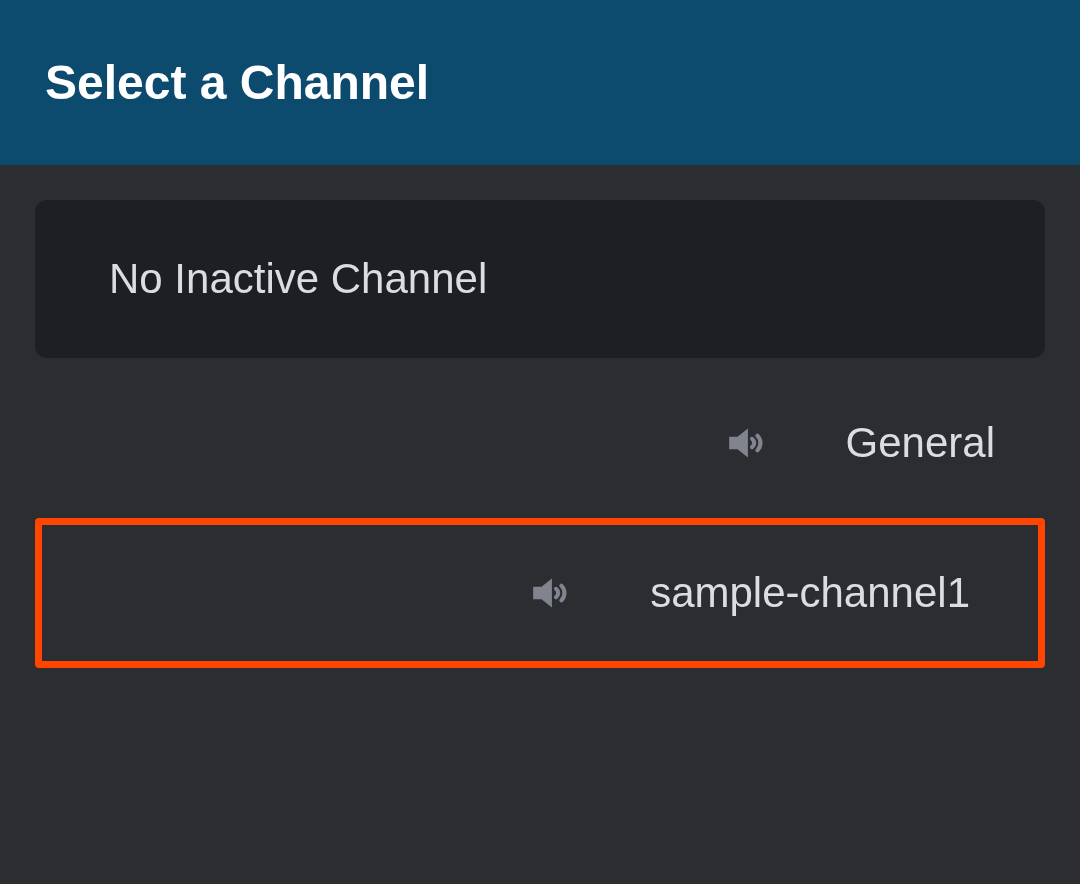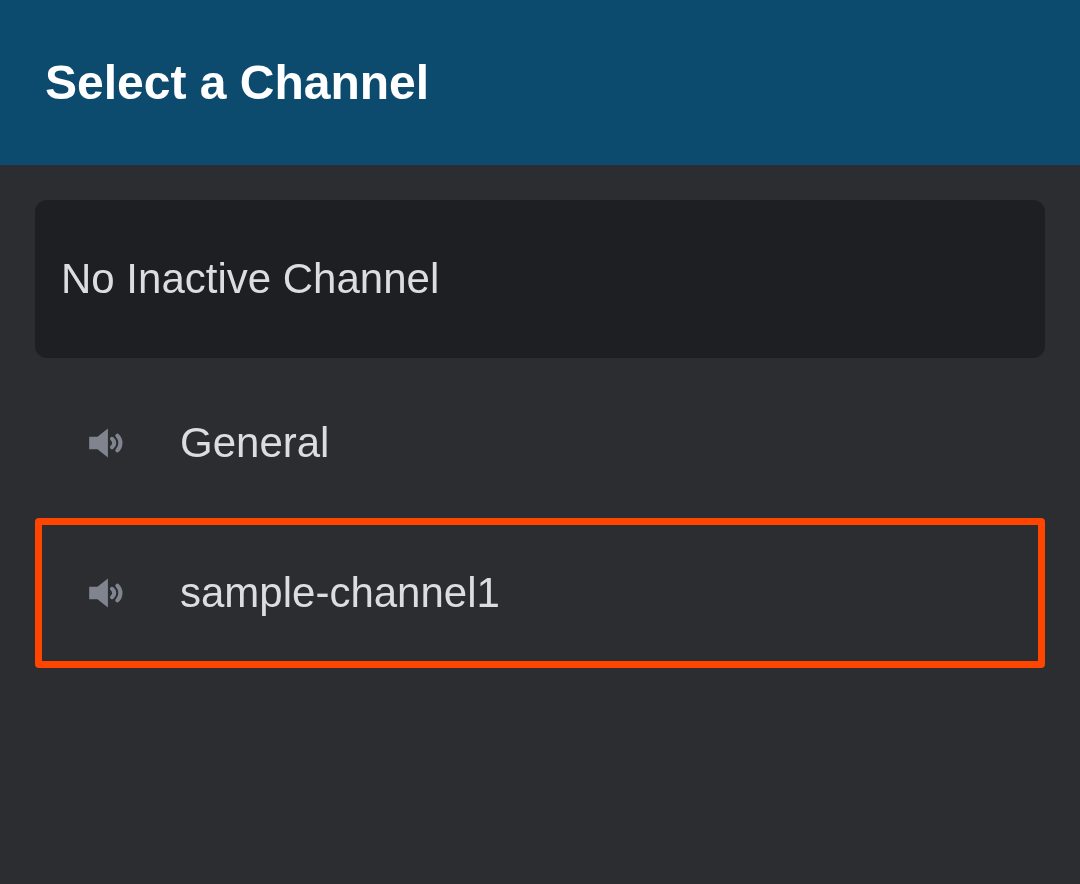--- a/index.html
+++ b/index.html
@@ -22,38 +22,39 @@
       color: #ffffff;
       font-size: 48px;
       font-weight: 700;
     }
     .content {
       padding: 35px 35px 0 35px;
     }
     .no-channel-item {
       background-color: #1e1f22;
       border-radius: 12px;
-      padding: 55px 26px;
+      padding: 55px 74px;
       margin-bottom: 10px;
     }
     .no-channel-label {
       color: #dbdee1;
       font-size: 42px;
       font-weight: 400;
     }
     .channel-item {
       display: flex;
       align-items: center;
       padding: 50px 50px;
-      gap: 45px;
+      gap: 71px;
+      justify-content: flex-end;
     }
     .channel-item.highlighted {
       border: 7px solid #ff4500;
       border-radius: 4px;
-      padding: 43px 43px;
+      padding: 43px 68px;
     }
     .speaker-icon {
       width: 50px;
       height: 50px;
       flex-shrink: 0;
       fill: #80848e;
     }
     .channel-label {
       color: #dbdee1;
       font-size: 42px;

